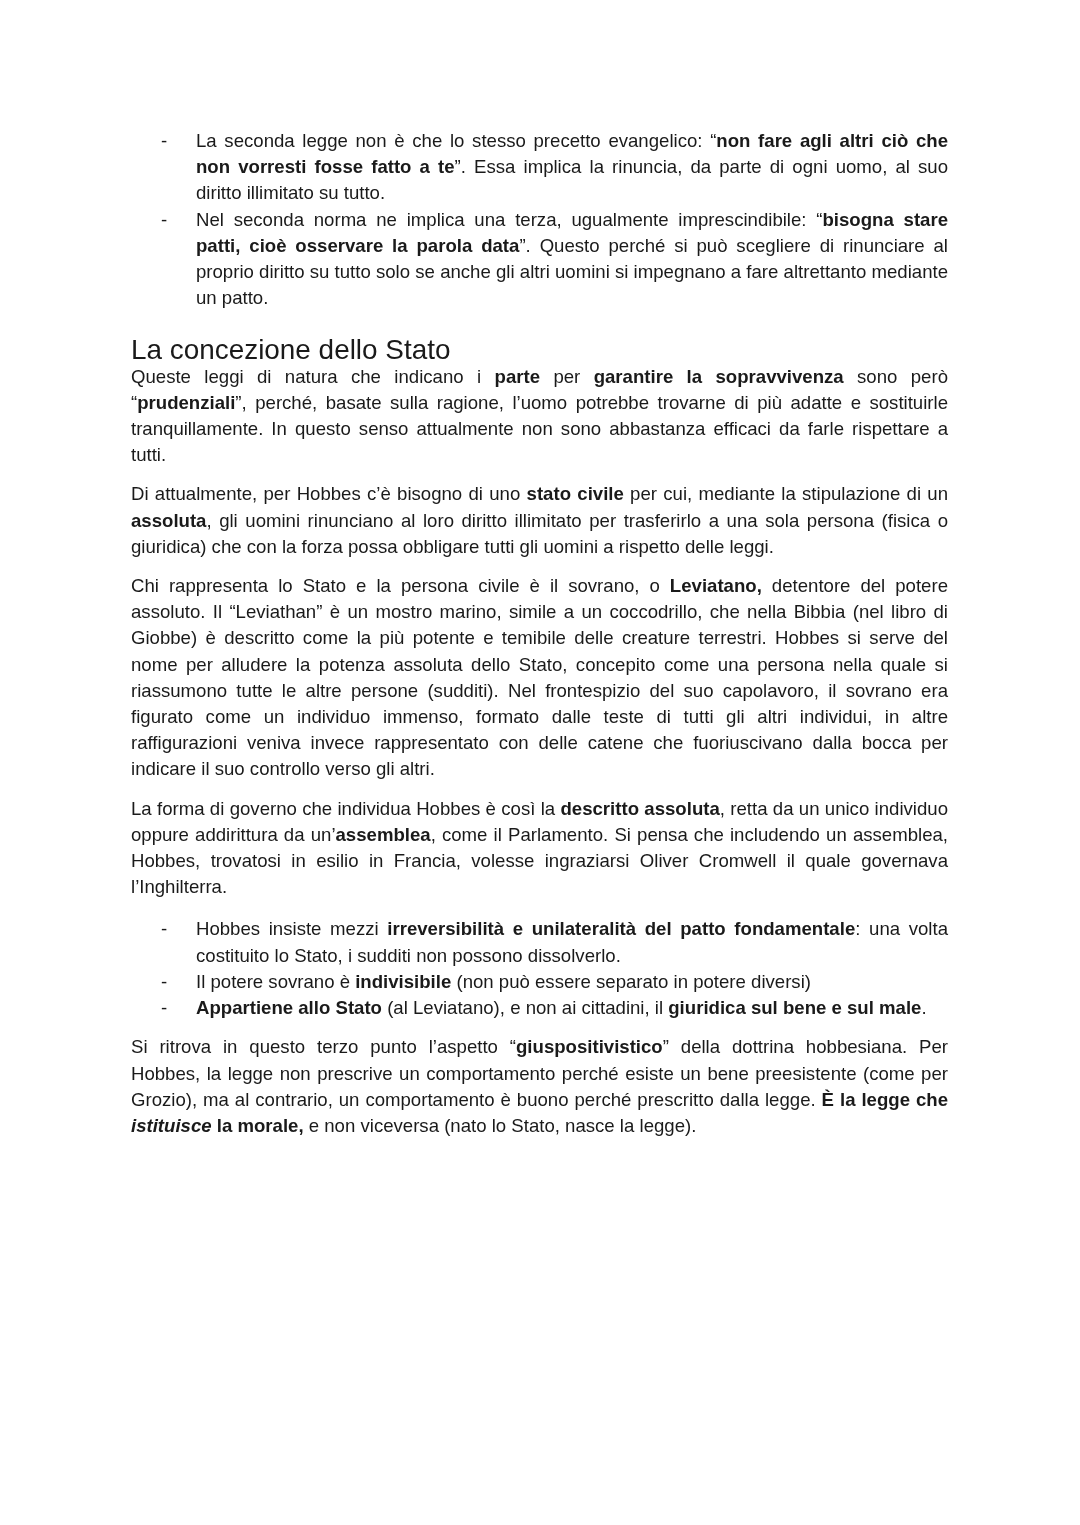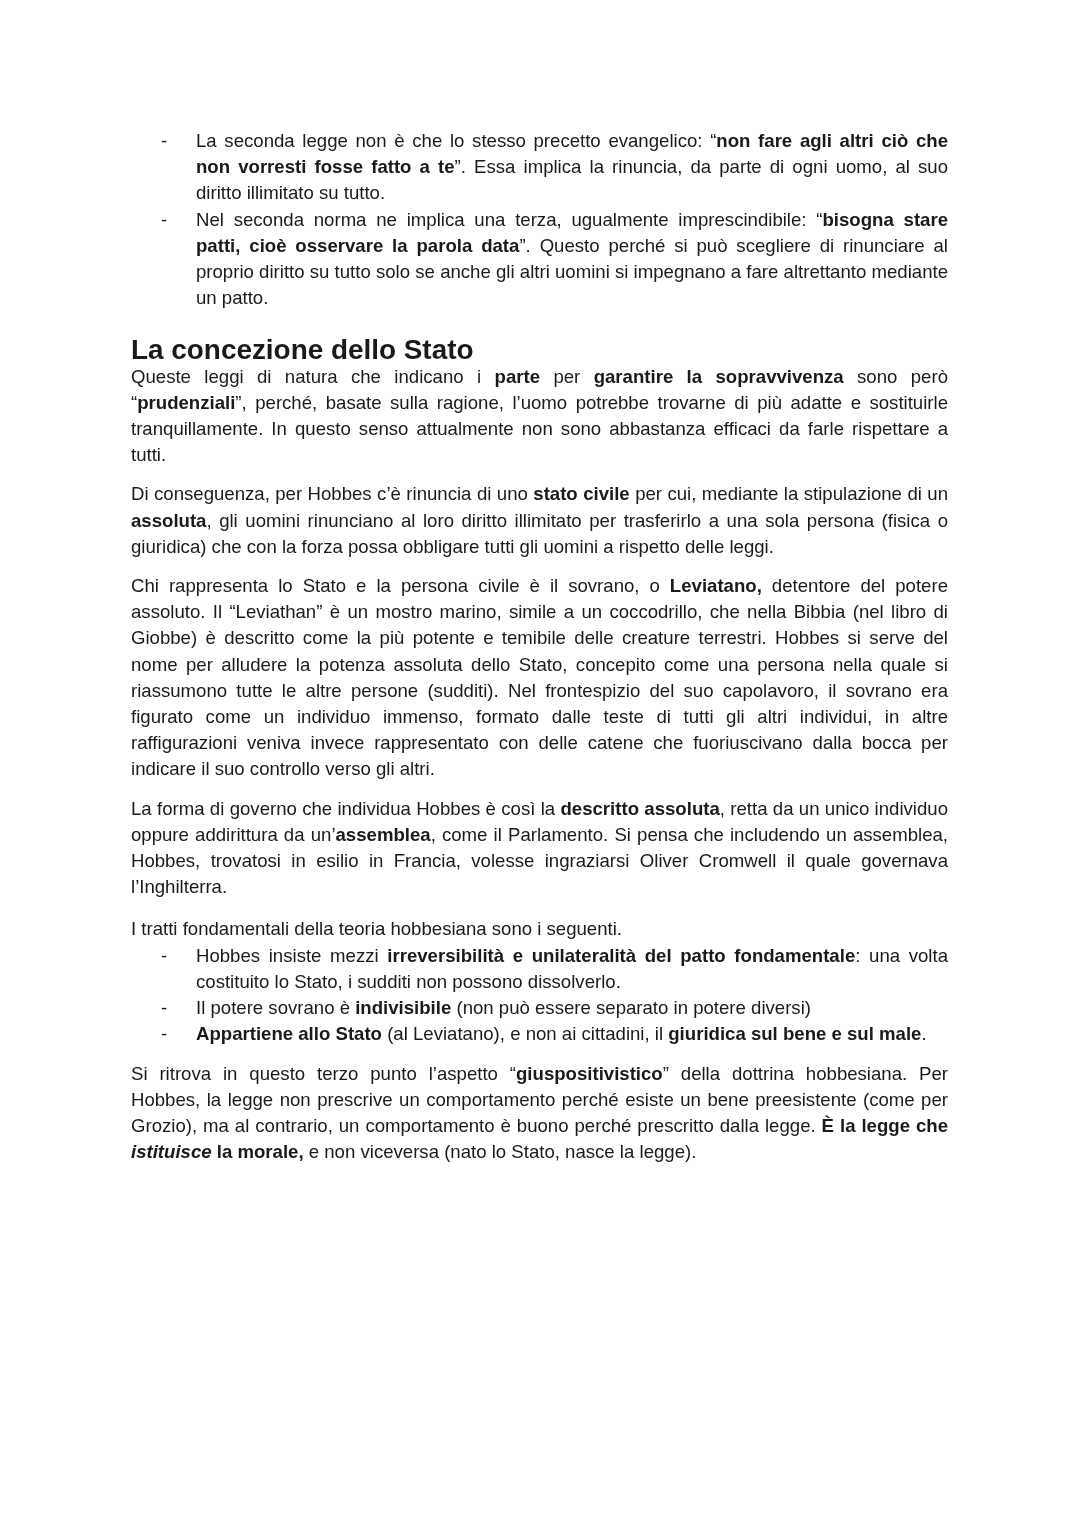--- a/index.html
+++ b/index.html
@@ -22,21 +22,21 @@
       width: 817px;
       font-size: 18.6px;
       line-height: 26.2px;
     }
     .para {
       margin: 0 0 13px 0;
       text-align: justify;
     }
     .heading {
       margin: 0;
-      font-weight: bold;
+      font-weight: normal;
     }
     .heading-block {
       margin-top: 16px;
     }
     .list {
       margin: 0;
       padding: 0;
       list-style: none;
     }
     .list-item {
@@ -67,30 +67,29 @@
       <span class="dash">-</span>
       <span>Nel seconda norma ne implica una terza, ugualmente imprescindibile: “</span><b>bisogna stare patti, cioè osservare la parola data</b><span>”. Questo perché si può scegliere di rinunciare al proprio diritto su tutto solo se anche gli altri uomini si impegnano a fare altrettanto mediante un patto.</span>
     </li>
   </ul>
 
   <section>
     <h2 class="heading">La concezione dello Stato</h2>
 
     <p class="para"><span>Queste leggi di natura che indicano i </span><b>parte</b><span> per </span><b>garantire la sopravvivenza</b><span> sono però “</span><b>prudenziali</b><span>”, perché, basate sulla ragione, l’uomo potrebbe trovarne di più adatte e sostituirle tranquillamente. In questo senso attualmente non sono abbastanza efficaci da farle rispettare a tutti.</span></p>
 
-    <p class="para"><span>Di conseguenza, per Hobbes c’è rinuncia di uno </span><b>stato civile</b><span> per cui, mediante la stipulazione di un </span><b>assoluta</b><span>, gli uomini rinunciano al loro diritto illimitato per trasferirlo a una sola persona (fisica o giuridica) che con la forza possa obbligare tutti gli uomini a rispetto delle leggi.</span></p>
+    <p class="para"><span>Di attualmente, per Hobbes c’è bisogno di uno </span><b>stato civile</b><span> per cui, mediante la stipulazione di un </span><b>assoluta</b><span>, gli uomini rinunciano al loro diritto illimitato per trasferirlo a una sola persona (fisica o giuridica) che con la forza possa obbligare tutti gli uomini a rispetto delle leggi.</span></p>
 
 
     <p class="para"><span>Chi rappresenta lo Stato e la persona civile è il sovrano, o </span><b>Leviatano,</b><span> detentore del potere assoluto. Il “Leviathan” è un mostro marino, simile a un coccodrillo, che nella Bibbia (nel libro di Giobbe) è descritto come la più potente e temibile delle creature terrestri. Hobbes si serve del nome per alludere la potenza assoluta dello Stato, concepito come una persona nella quale si riassumono tutte le altre persone (sudditi). Nel frontespizio del suo capolavoro, il sovrano era figurato come un individuo immenso, formato dalle teste di tutti gli altri individui, in altre raffigurazioni veniva invece rappresentato con delle catene che fuoriuscivano dalla bocca per indicare il suo controllo verso gli altri.</span></p>
 
     <p class="para"><span>La forma di governo che individua Hobbes è così la </span><b>descritto assoluta</b><span>, retta da un unico individuo oppure addirittura da un’</span><b>assemblea</b><span>, come il Parlamento. Si pensa che includendo un assemblea, Hobbes, trovatosi in esilio in Francia, volesse ingraziarsi Oliver Cromwell il quale governava l’Inghilterra.</span></p>
   </section>
 
   <section class="heading-block">
-    <p class="para" style="margin-bottom:0">I tratti fondamentali della teoria hobbesiana sono i seguenti.</p>
 
     <ul class="list" style="margin-bottom:13px">
       <li class="list-item">
         <span class="dash">-</span>
         <span>Hobbes insiste mezzi </span><b>irreversibilità e unilateralità del patto fondamentale</b><span>: una volta costituito lo Stato, i sudditi non possono dissolverlo.</span>
       </li>
       <li class="list-item">
         <span class="dash">-</span>
         <span>Il potere sovrano è </span><b>indivisibile</b><span> (non può essere separato in potere diversi)</span>
       </li>

